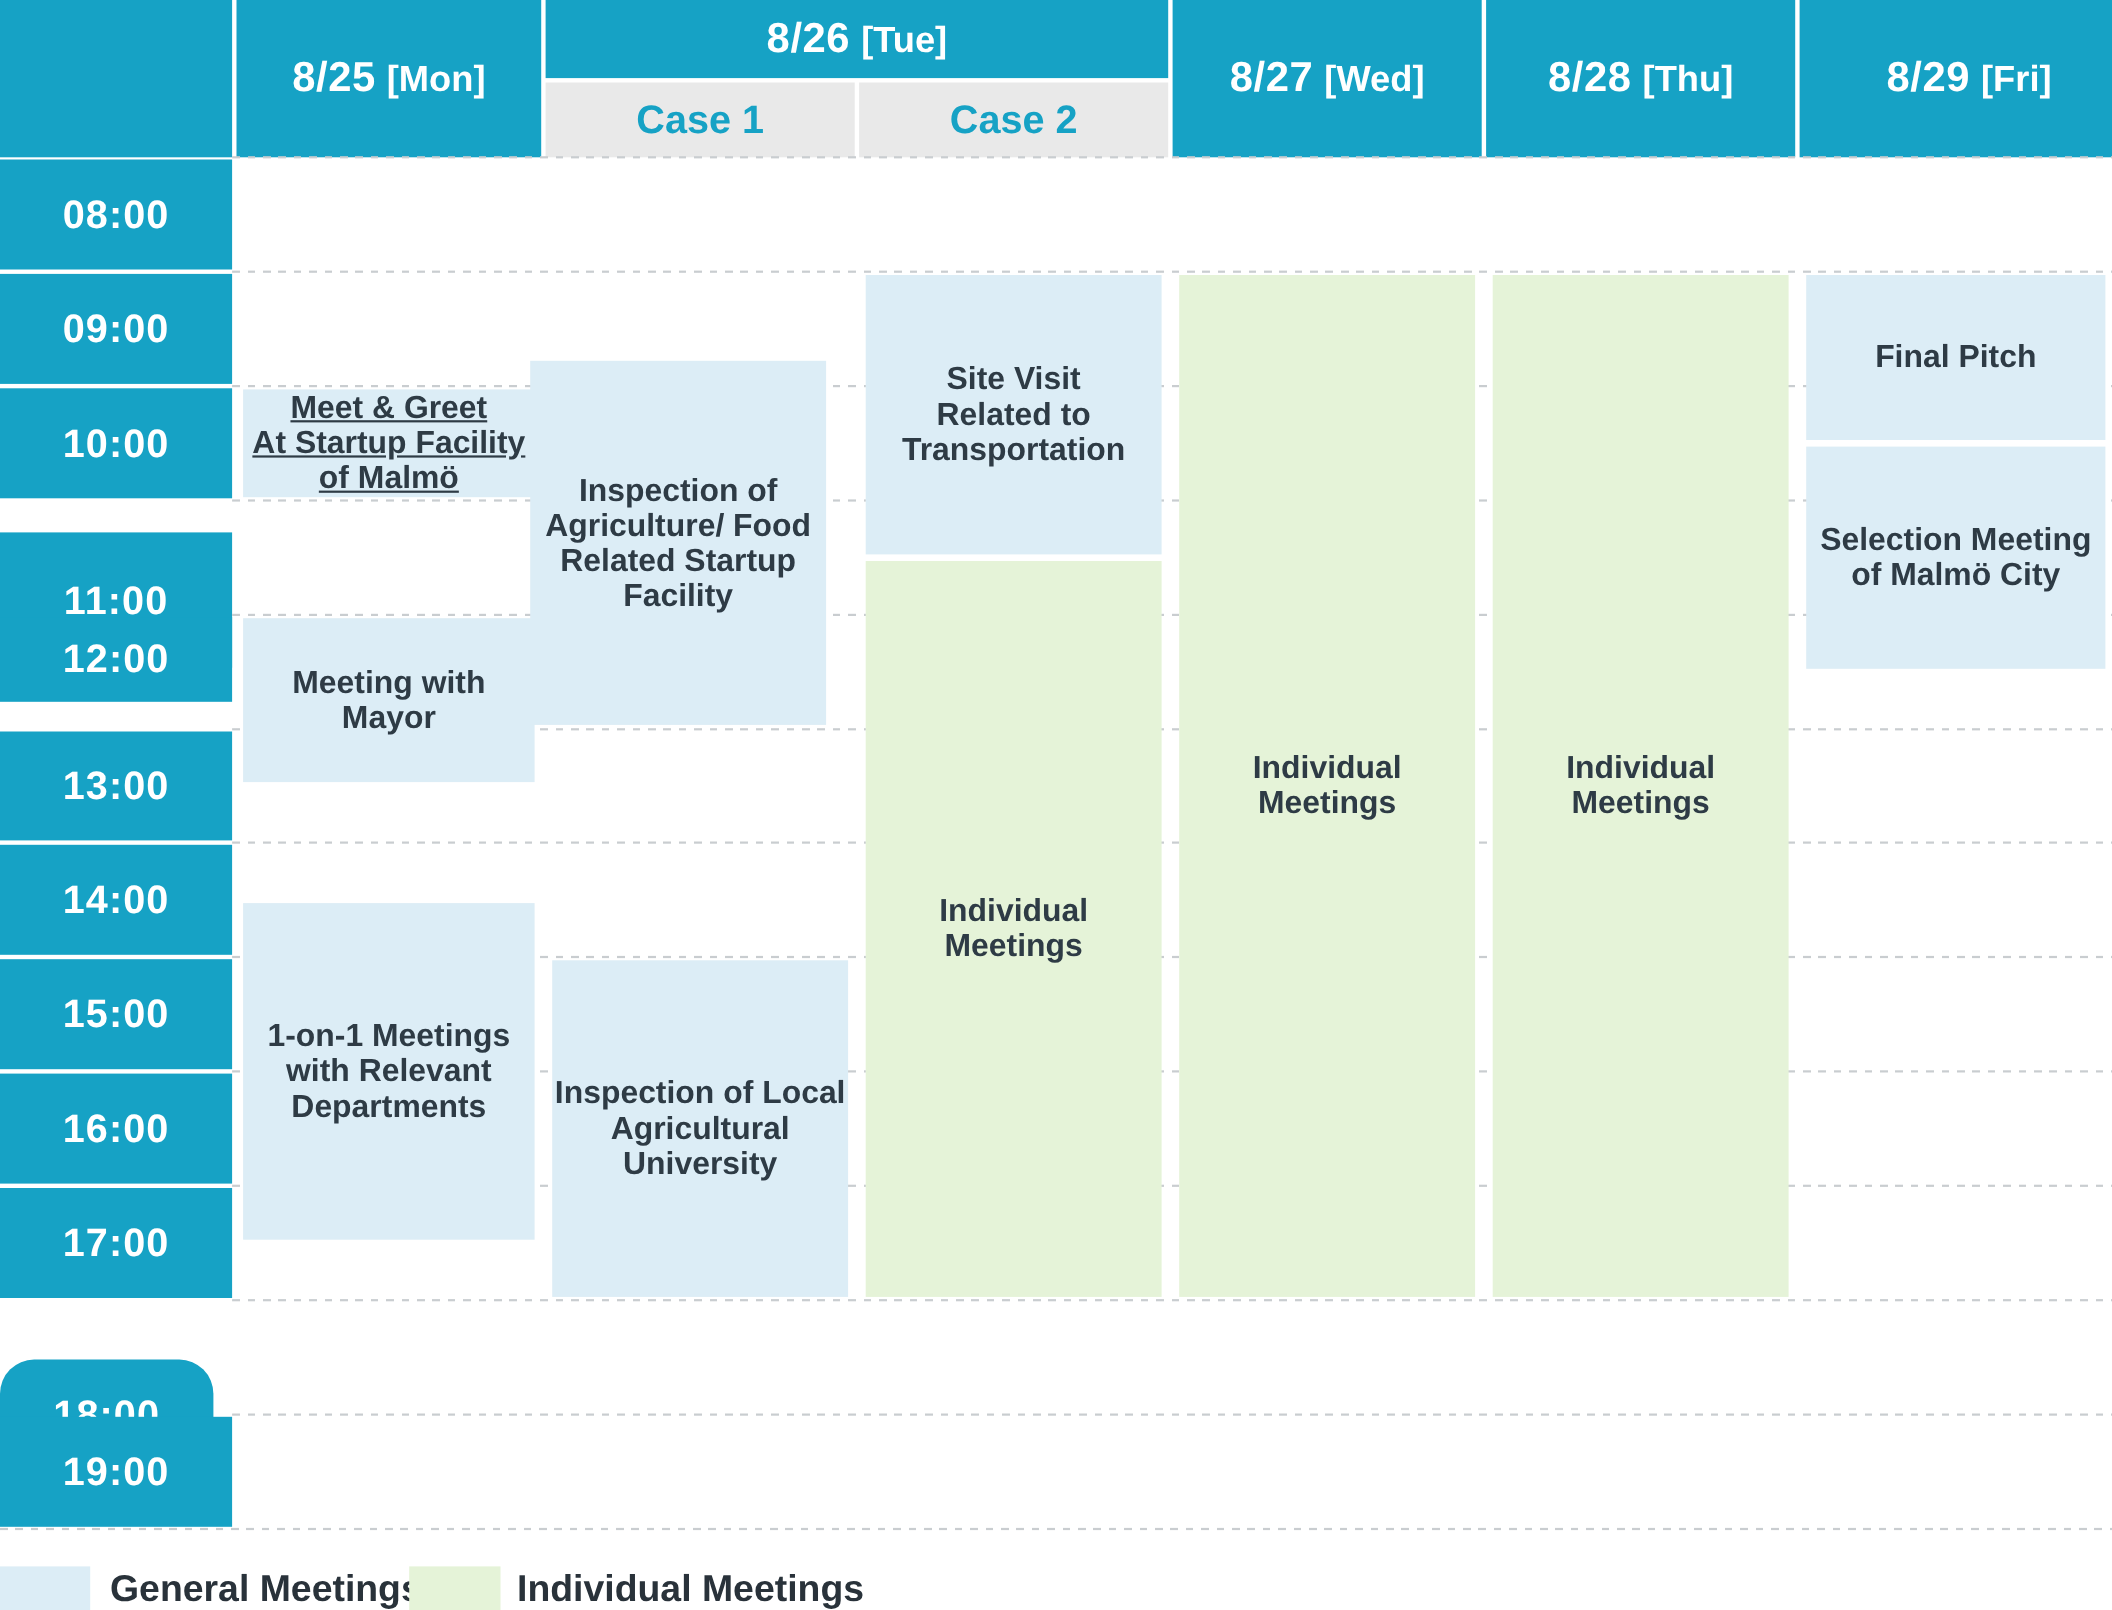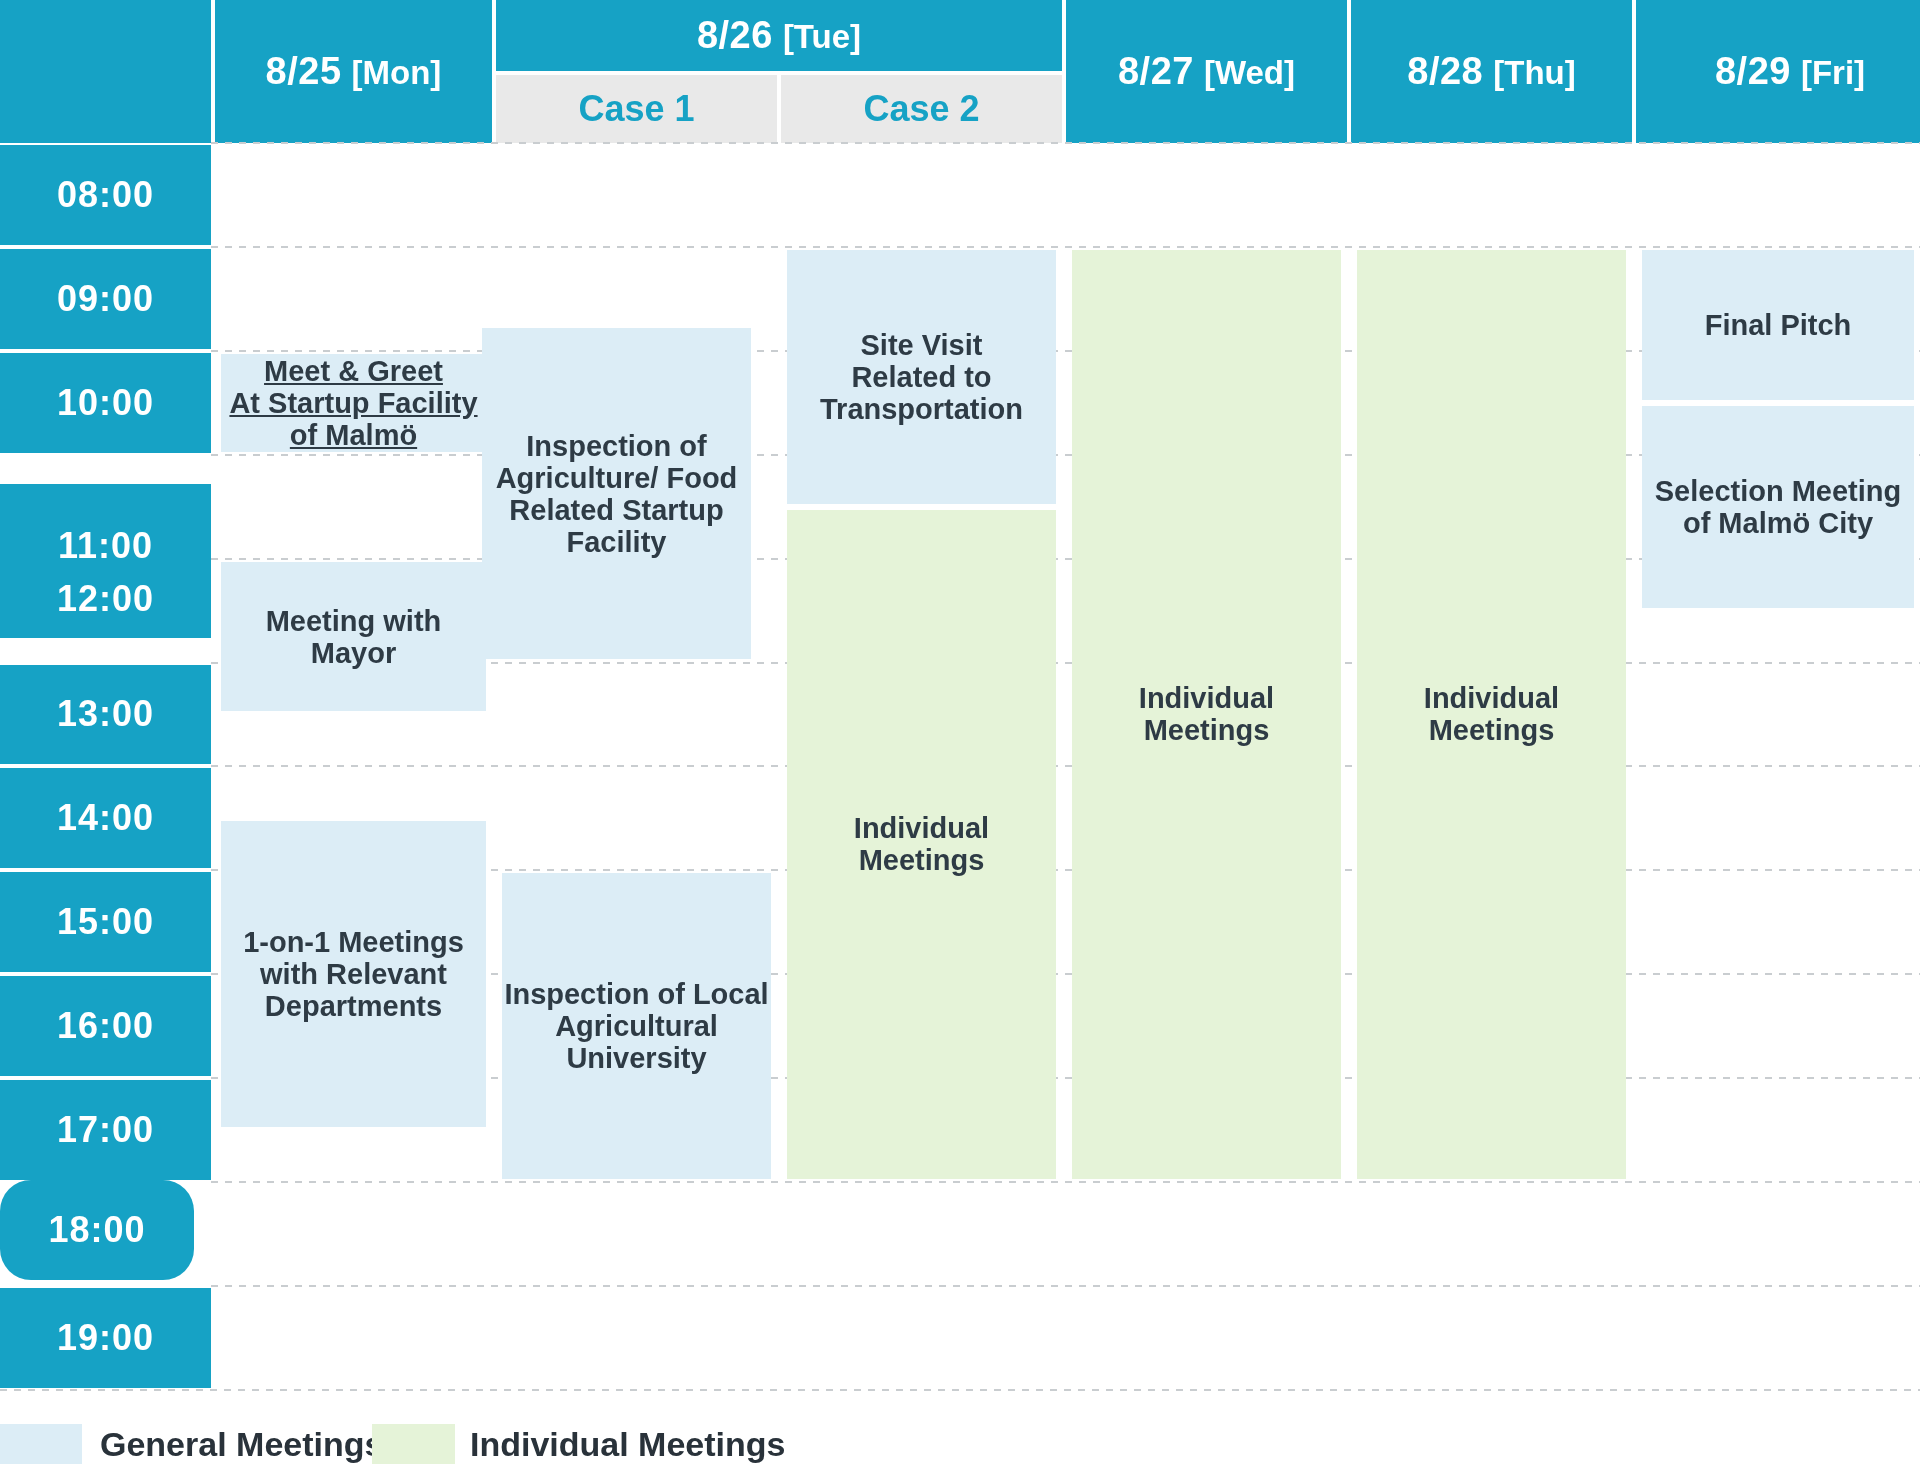--- a/index.html
+++ b/index.html
@@ -97,21 +97,21 @@
       <div class="abs time-cell" style="left: 0px; top: 145px; width: 211px; height: 99.9px;">08:00</div>
       <div class="abs time-cell" style="left: 0px; top: 248.9px; width: 211px; height: 99.9px;">09:00</div>
       <div class="abs time-cell" style="left: 0px; top: 352.8px; width: 211px; height: 99.9px;">10:00</div>
       <div class="abs time-cell" style="left: 0px; top: 484px; width: 211px; height: 123px;">11:00</div>
       <div class="abs time-cell" style="left: 0px; top: 560.6px; width: 211px; height: 77px;">12:00</div>
       <div class="abs time-cell" style="left: 0px; top: 664.5px; width: 211px; height: 99.9px;">13:00</div>
       <div class="abs time-cell" style="left: 0px; top: 768.4px; width: 211px; height: 99.9px;">14:00</div>
       <div class="abs time-cell" style="left: 0px; top: 872.3px; width: 211px; height: 99.9px;">15:00</div>
       <div class="abs time-cell" style="left: 0px; top: 976.2px; width: 211px; height: 99.9px;">16:00</div>
       <div class="abs time-cell" style="left: 0px; top: 1080.1px; width: 211px; height: 99.9px;">17:00</div>
-      <div class="abs time-cell" style="left: 0px; top: 1180px; width: 194px; height: 99.9px; border-radius: 31px;">18:00</div>
+      <div class="abs time-cell" style="left: 0px; top: 1236px; width: 194px; height: 99.9px; border-radius: 31px;">18:00</div>
       <div class="abs time-cell" style="left: 0px; top: 1287.9px; width: 211px; height: 99.9px;">19:00</div>
     </div>
   <div class="abs" id="grid-lines">
       <div class="abs grid-line" style="left: 211px; top: 142px; width: 1709px; height: 2px;"></div>
       <div class="abs grid-line" style="left: 211px; top: 246px; width: 1709px; height: 2px;"></div>
       <div class="abs grid-line" style="left: 211px; top: 350px; width: 1709px; height: 2px;"></div>
       <div class="abs grid-line" style="left: 211px; top: 454px; width: 1709px; height: 2px;"></div>
       <div class="abs grid-line" style="left: 211px; top: 558px; width: 1709px; height: 2px;"></div>
       <div class="abs grid-line" style="left: 211px; top: 662px; width: 1709px; height: 2px;"></div>
       <div class="abs grid-line" style="left: 211px; top: 765px; width: 1709px; height: 2px;"></div>

